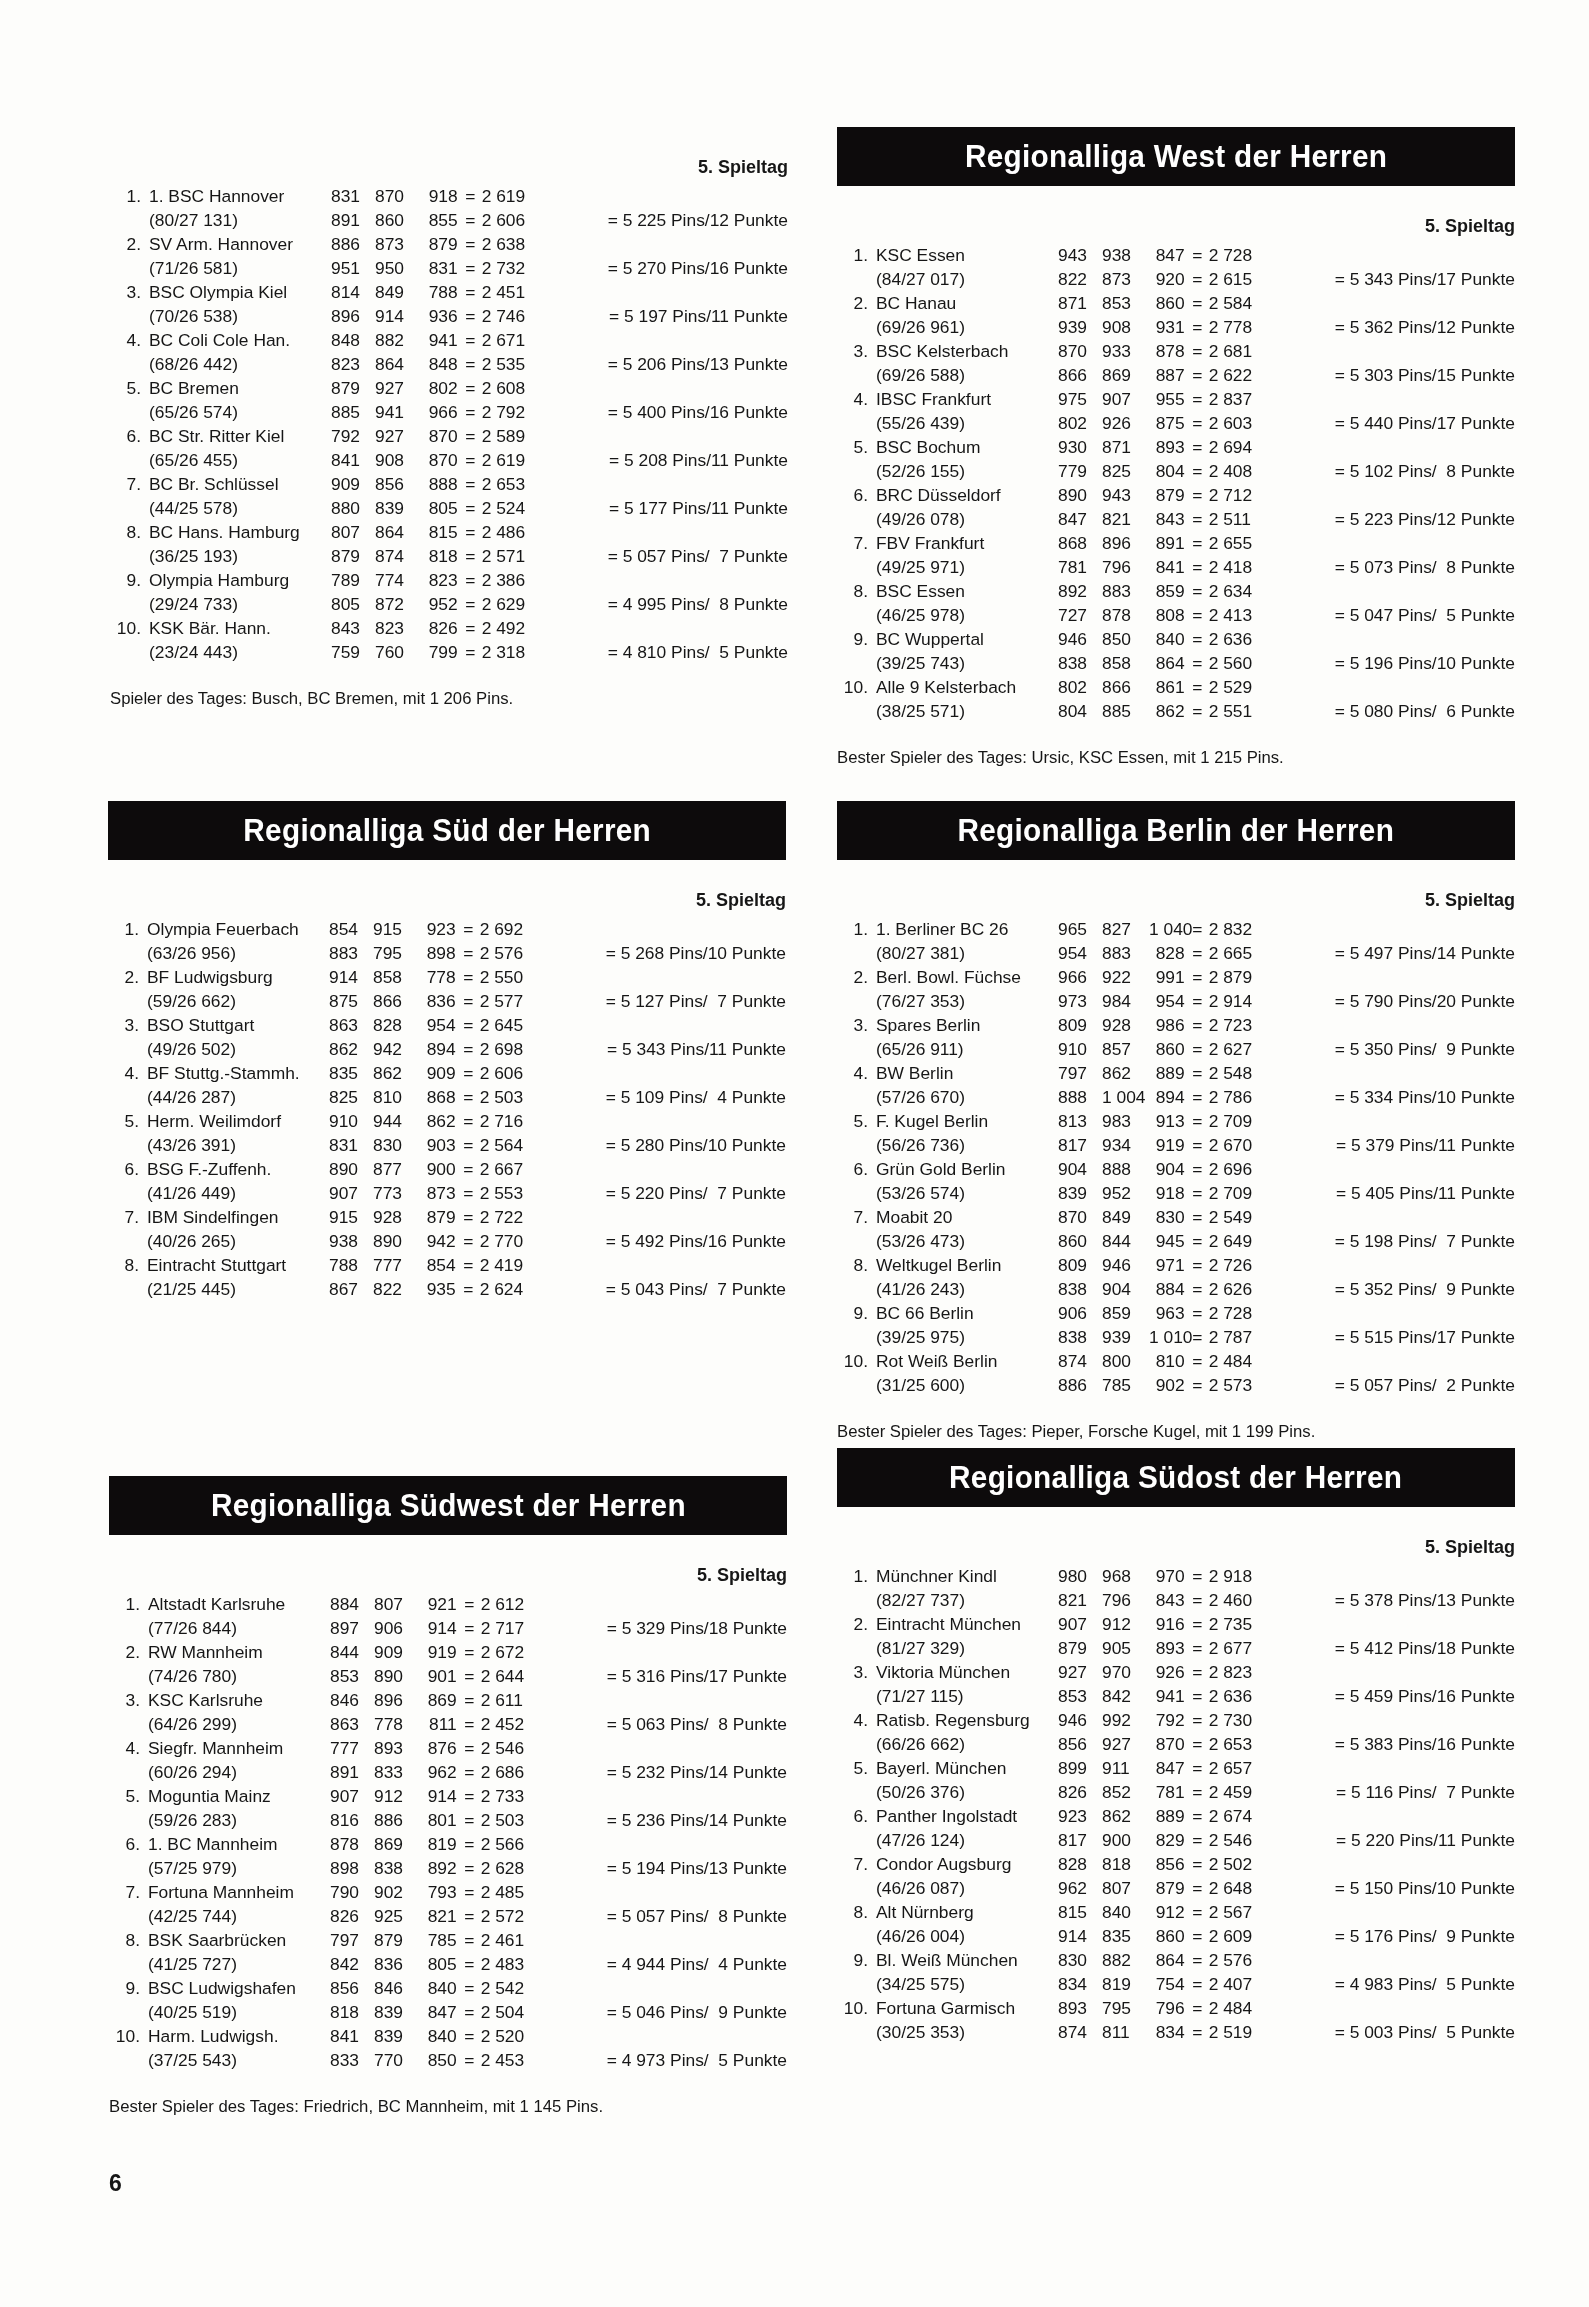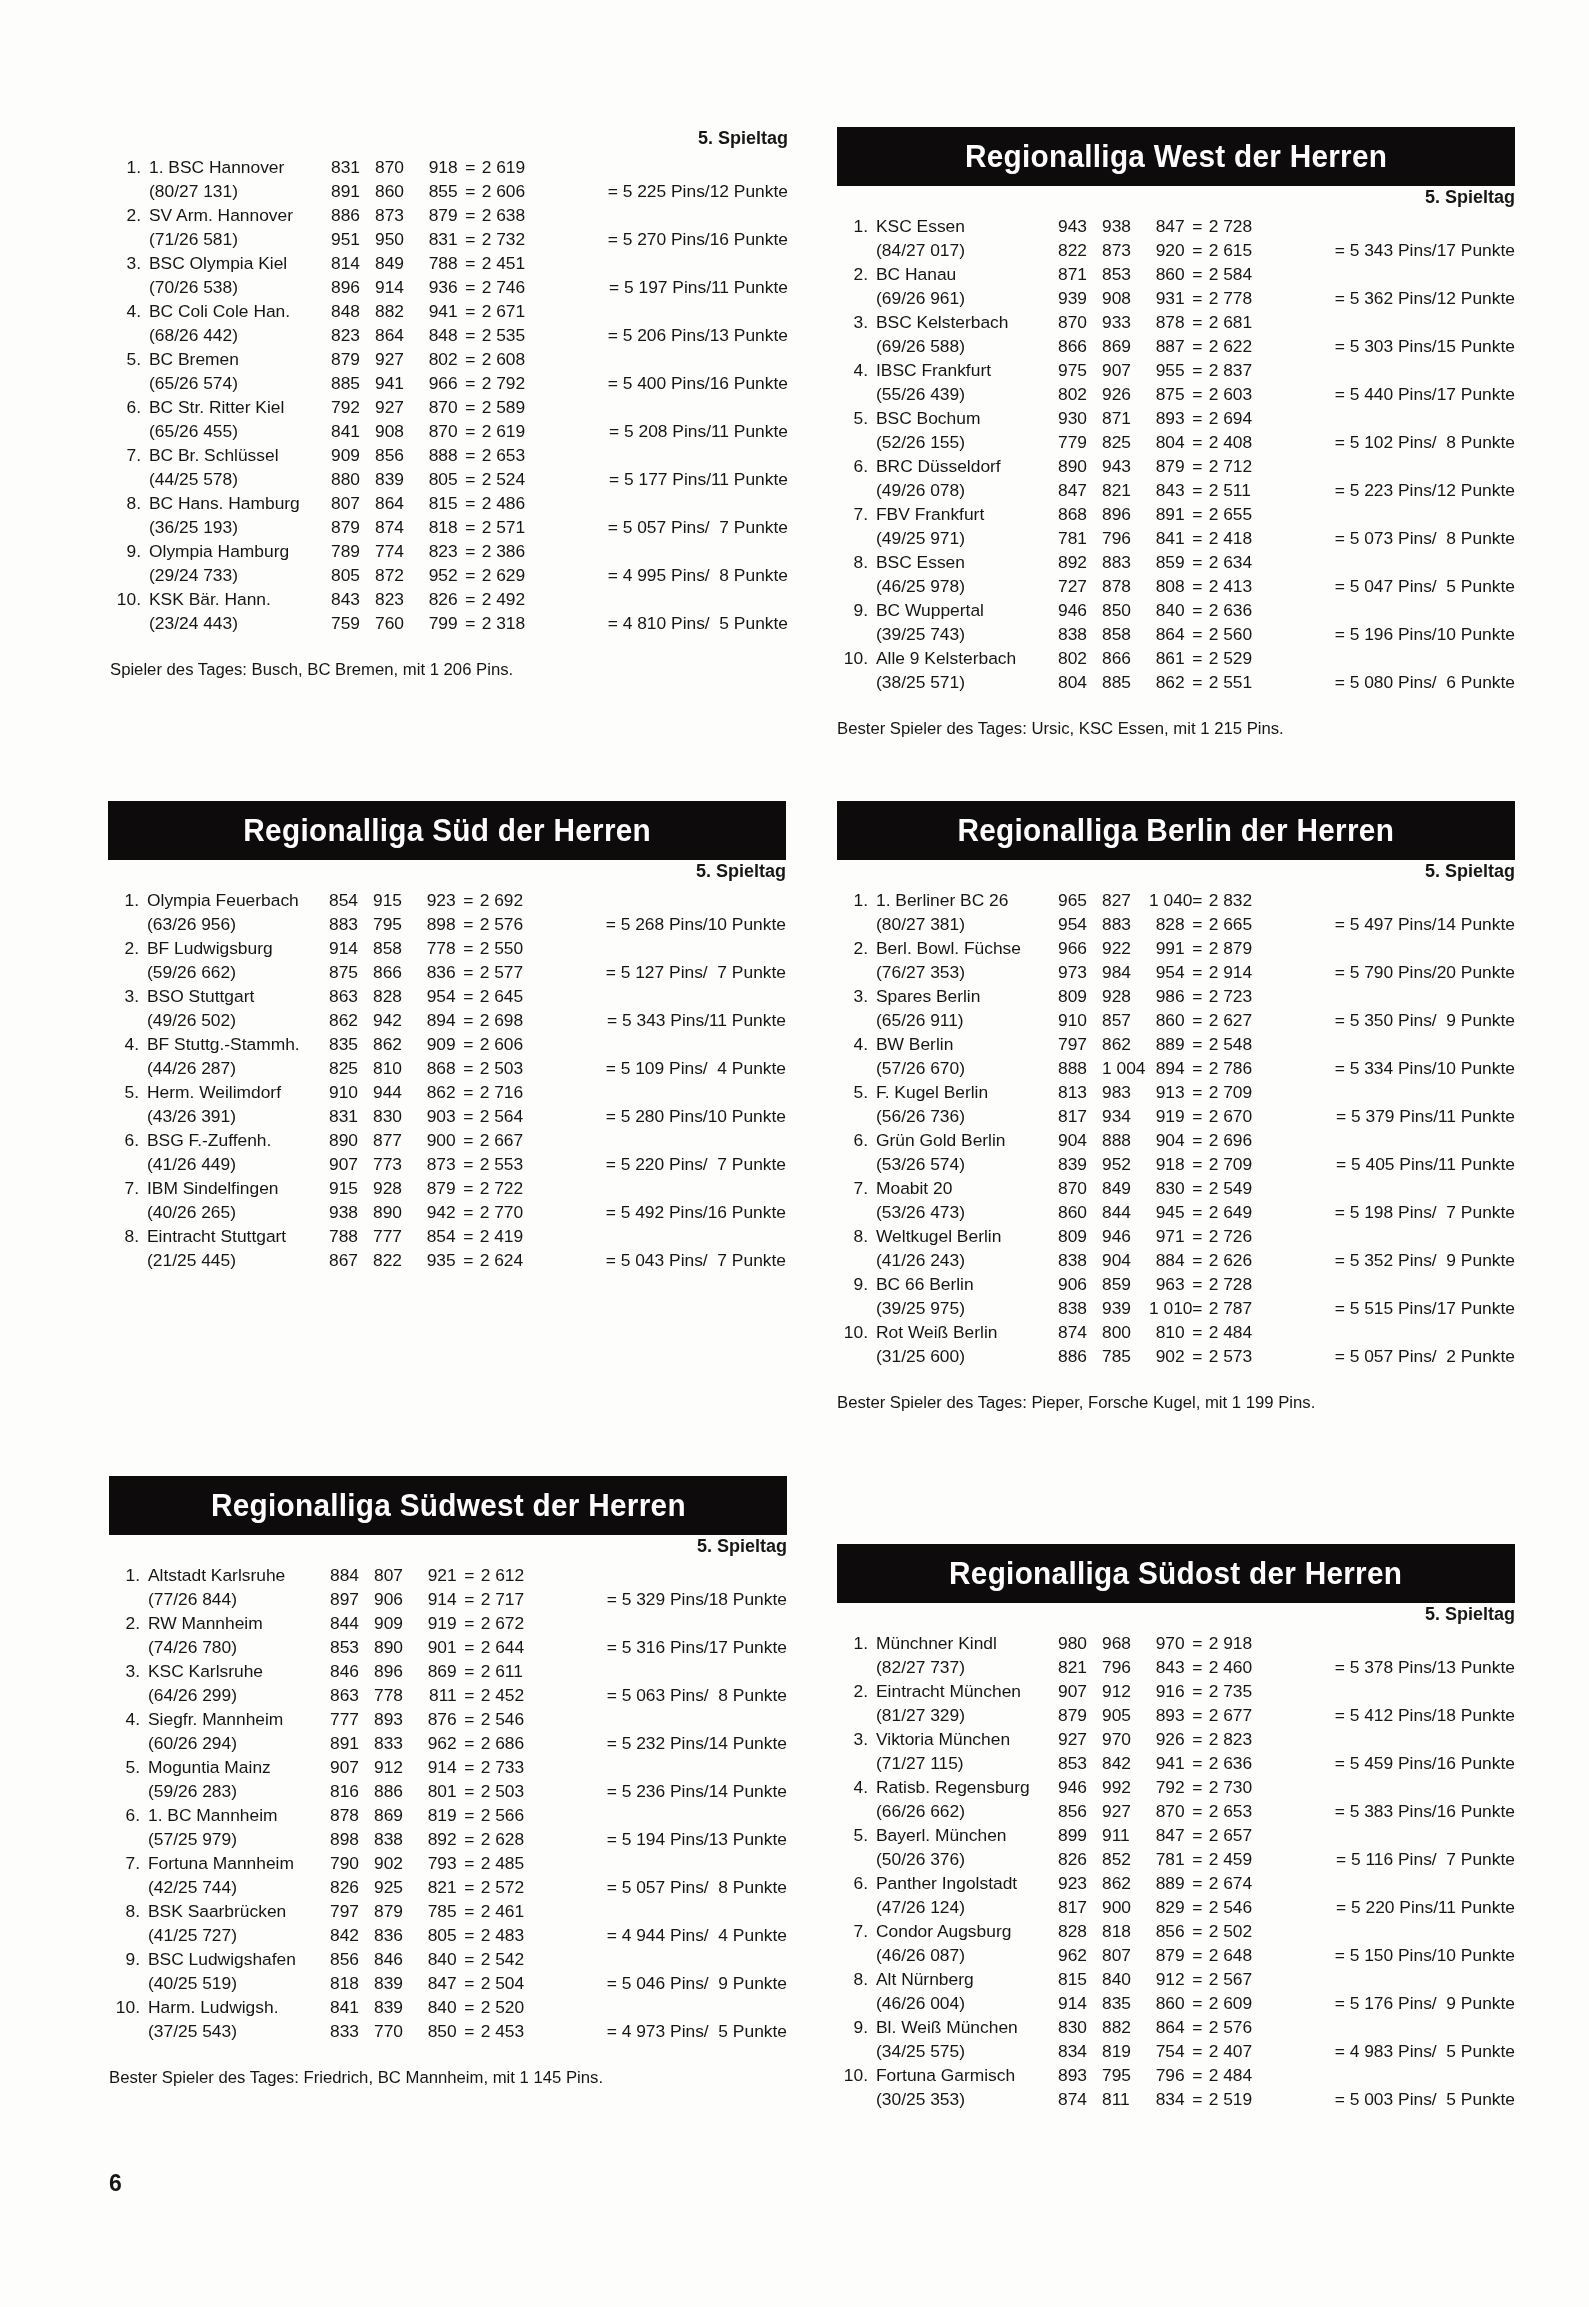--- a/index.html
+++ b/index.html
@@ -25,20 +25,21 @@
     font-weight: bold;
     font-size: 32px;
     letter-spacing: 0.3px;
     transform: scaleX(0.93);
     display: inline-block;
   }
   .spieltag {
     text-align: right;
     font-weight: bold;
     font-size: 18px;
+    margin-top: 29px;
     height: 23px;
     line-height: 23px;
     transform-origin: right center;
   }
   .rows { margin-top: 5.3px; }
   .row {
     display: flex;
     height: 24px;
     line-height: 24px;
     font-size: 17.4px;
@@ -1061,21 +1062,21 @@
         <span class="g1">833</span>
         <span class="g2">770</span>
         <span class="g3">850</span>
         <span class="eq">=</span>
         <span class="sum">2 453</span>
         <span class="total" style="white-space:pre">= 4 973 Pins/  5 Punkte</span>
       </div>
     </div>
     <div class="best">Bester Spieler des Tages: Friedrich, BC Mannheim, mit 1 145 Pins.</div>
   </div>
-<div class="section" style="left:837px; top:1544px;">
+<div class="section" style="left:837px; top:1448px;">
     <div class="hdr">
       <span>Regionalliga Südost der Herren</span>
     </div>
     <div class="spieltag">5. Spieltag</div>
     <div class="rows">
       <div class="row">
         <span class="rank">1.</span>
         <span class="team">Münchner Kindl</span>
         <span class="g1">980</span>
         <span class="g2">968</span>

